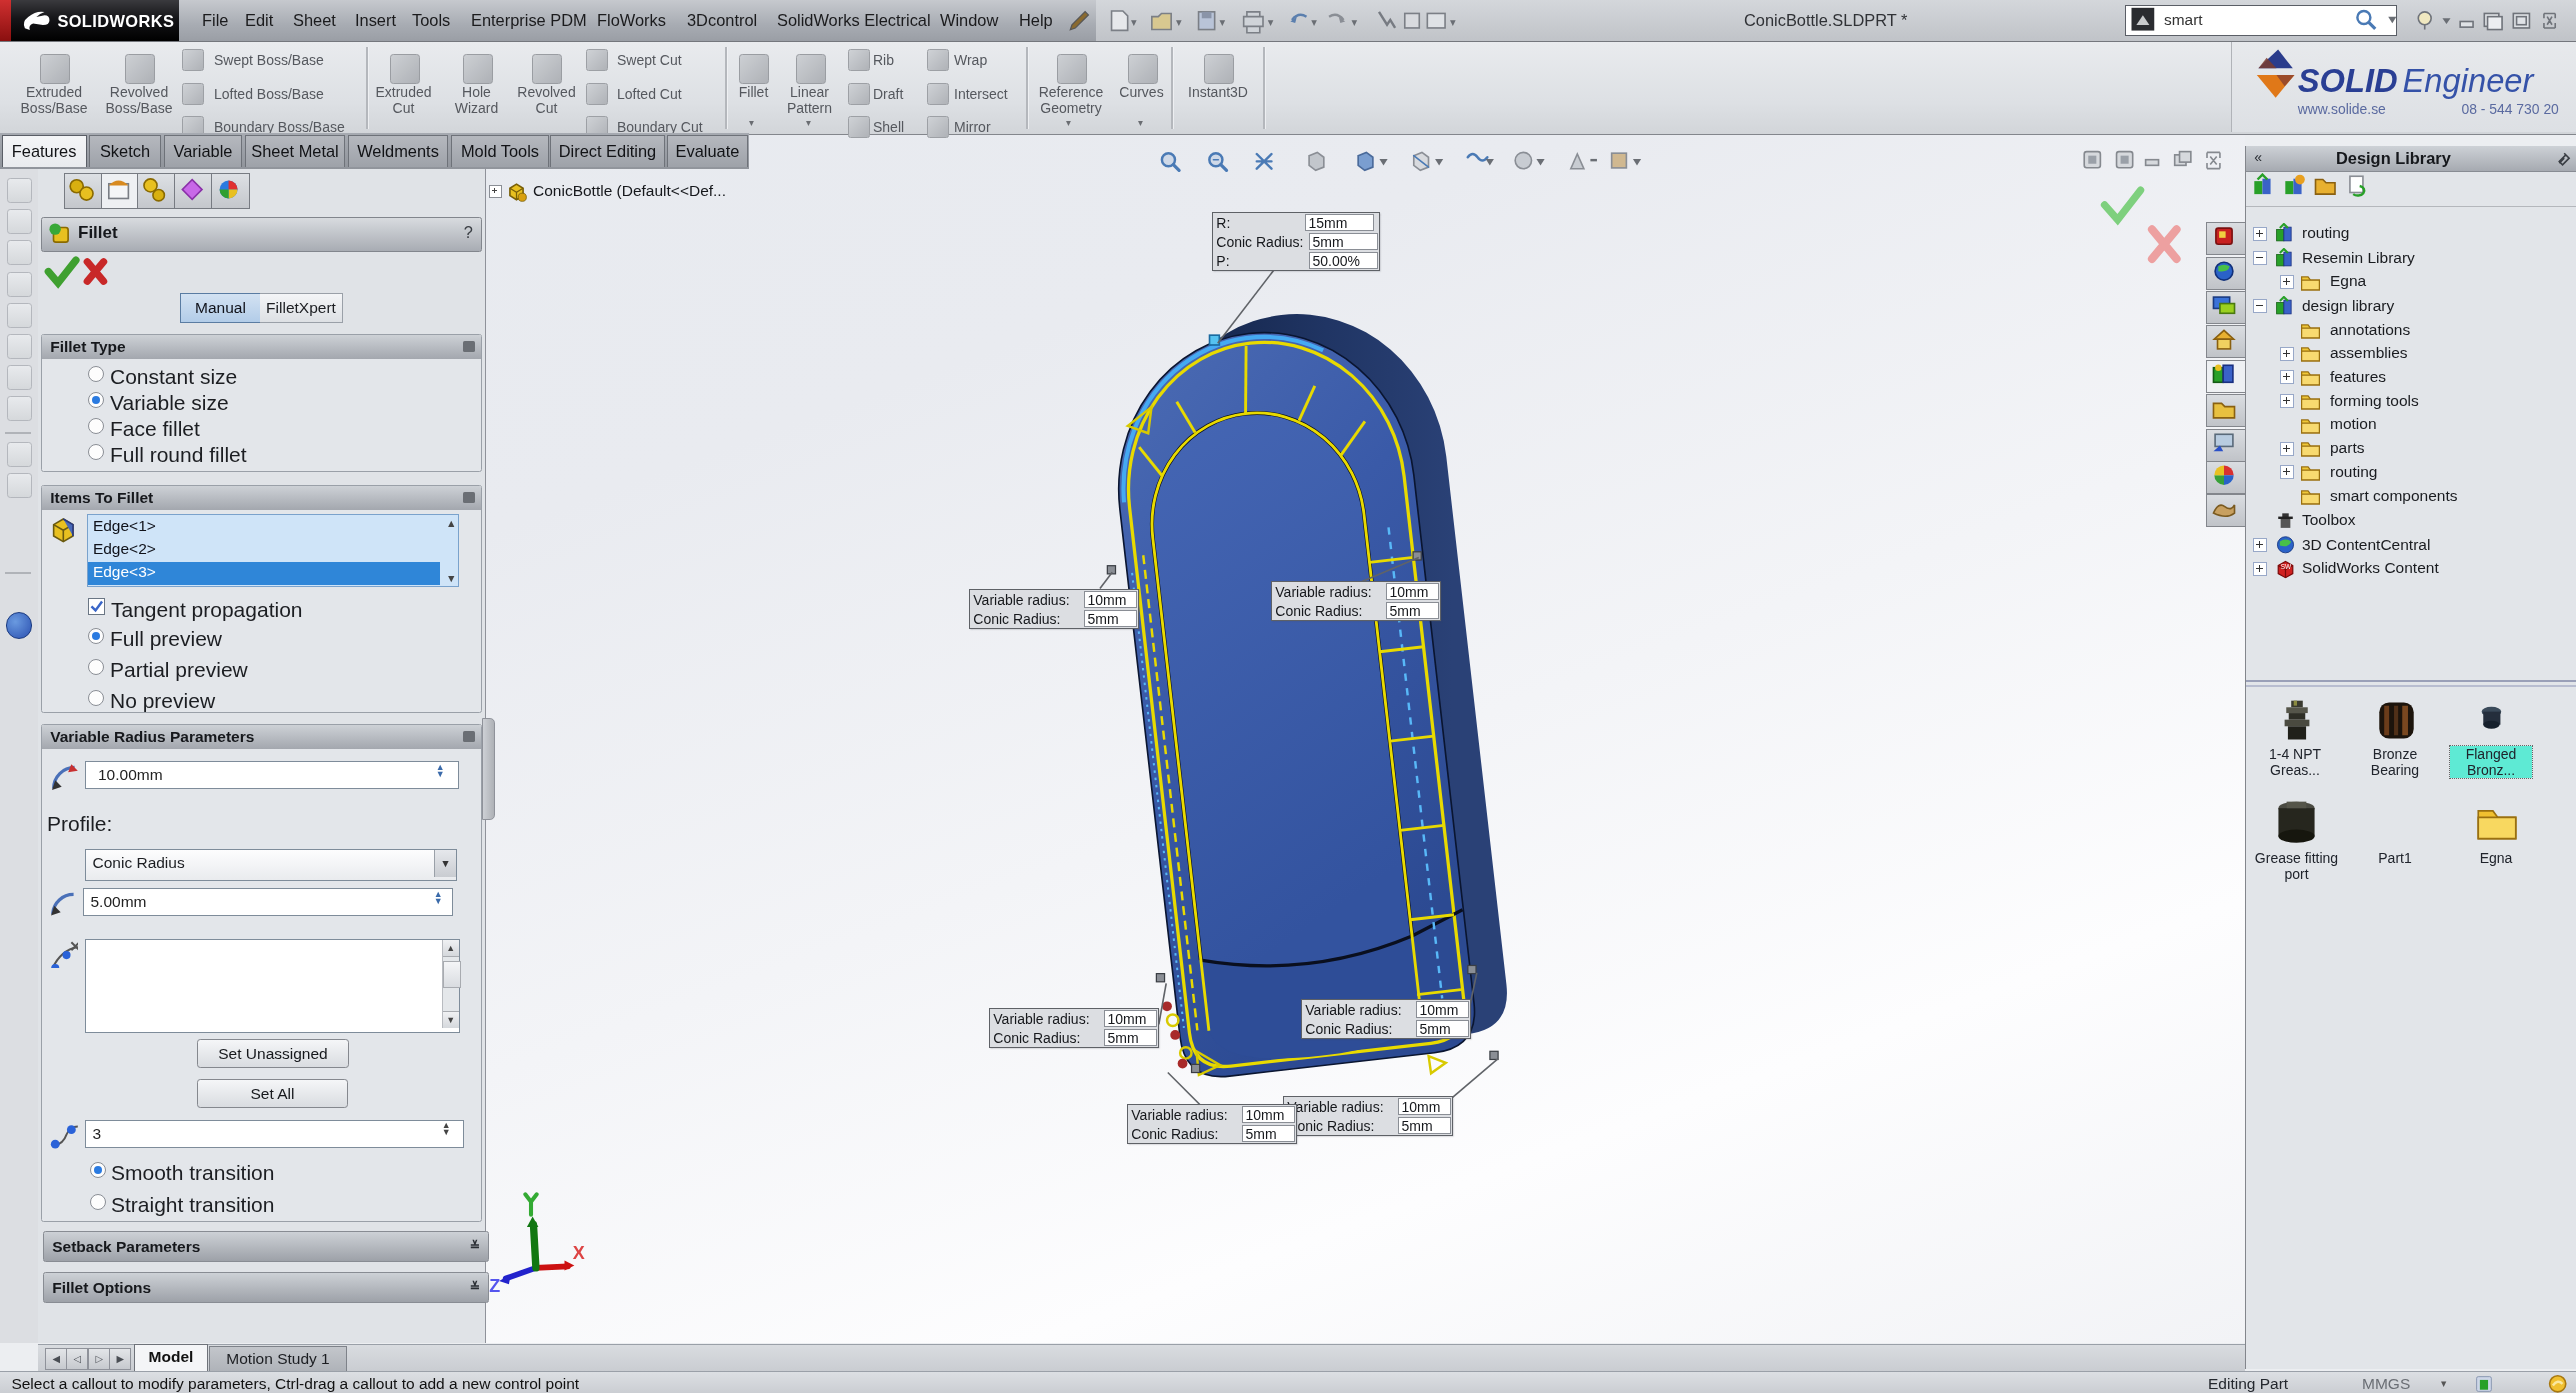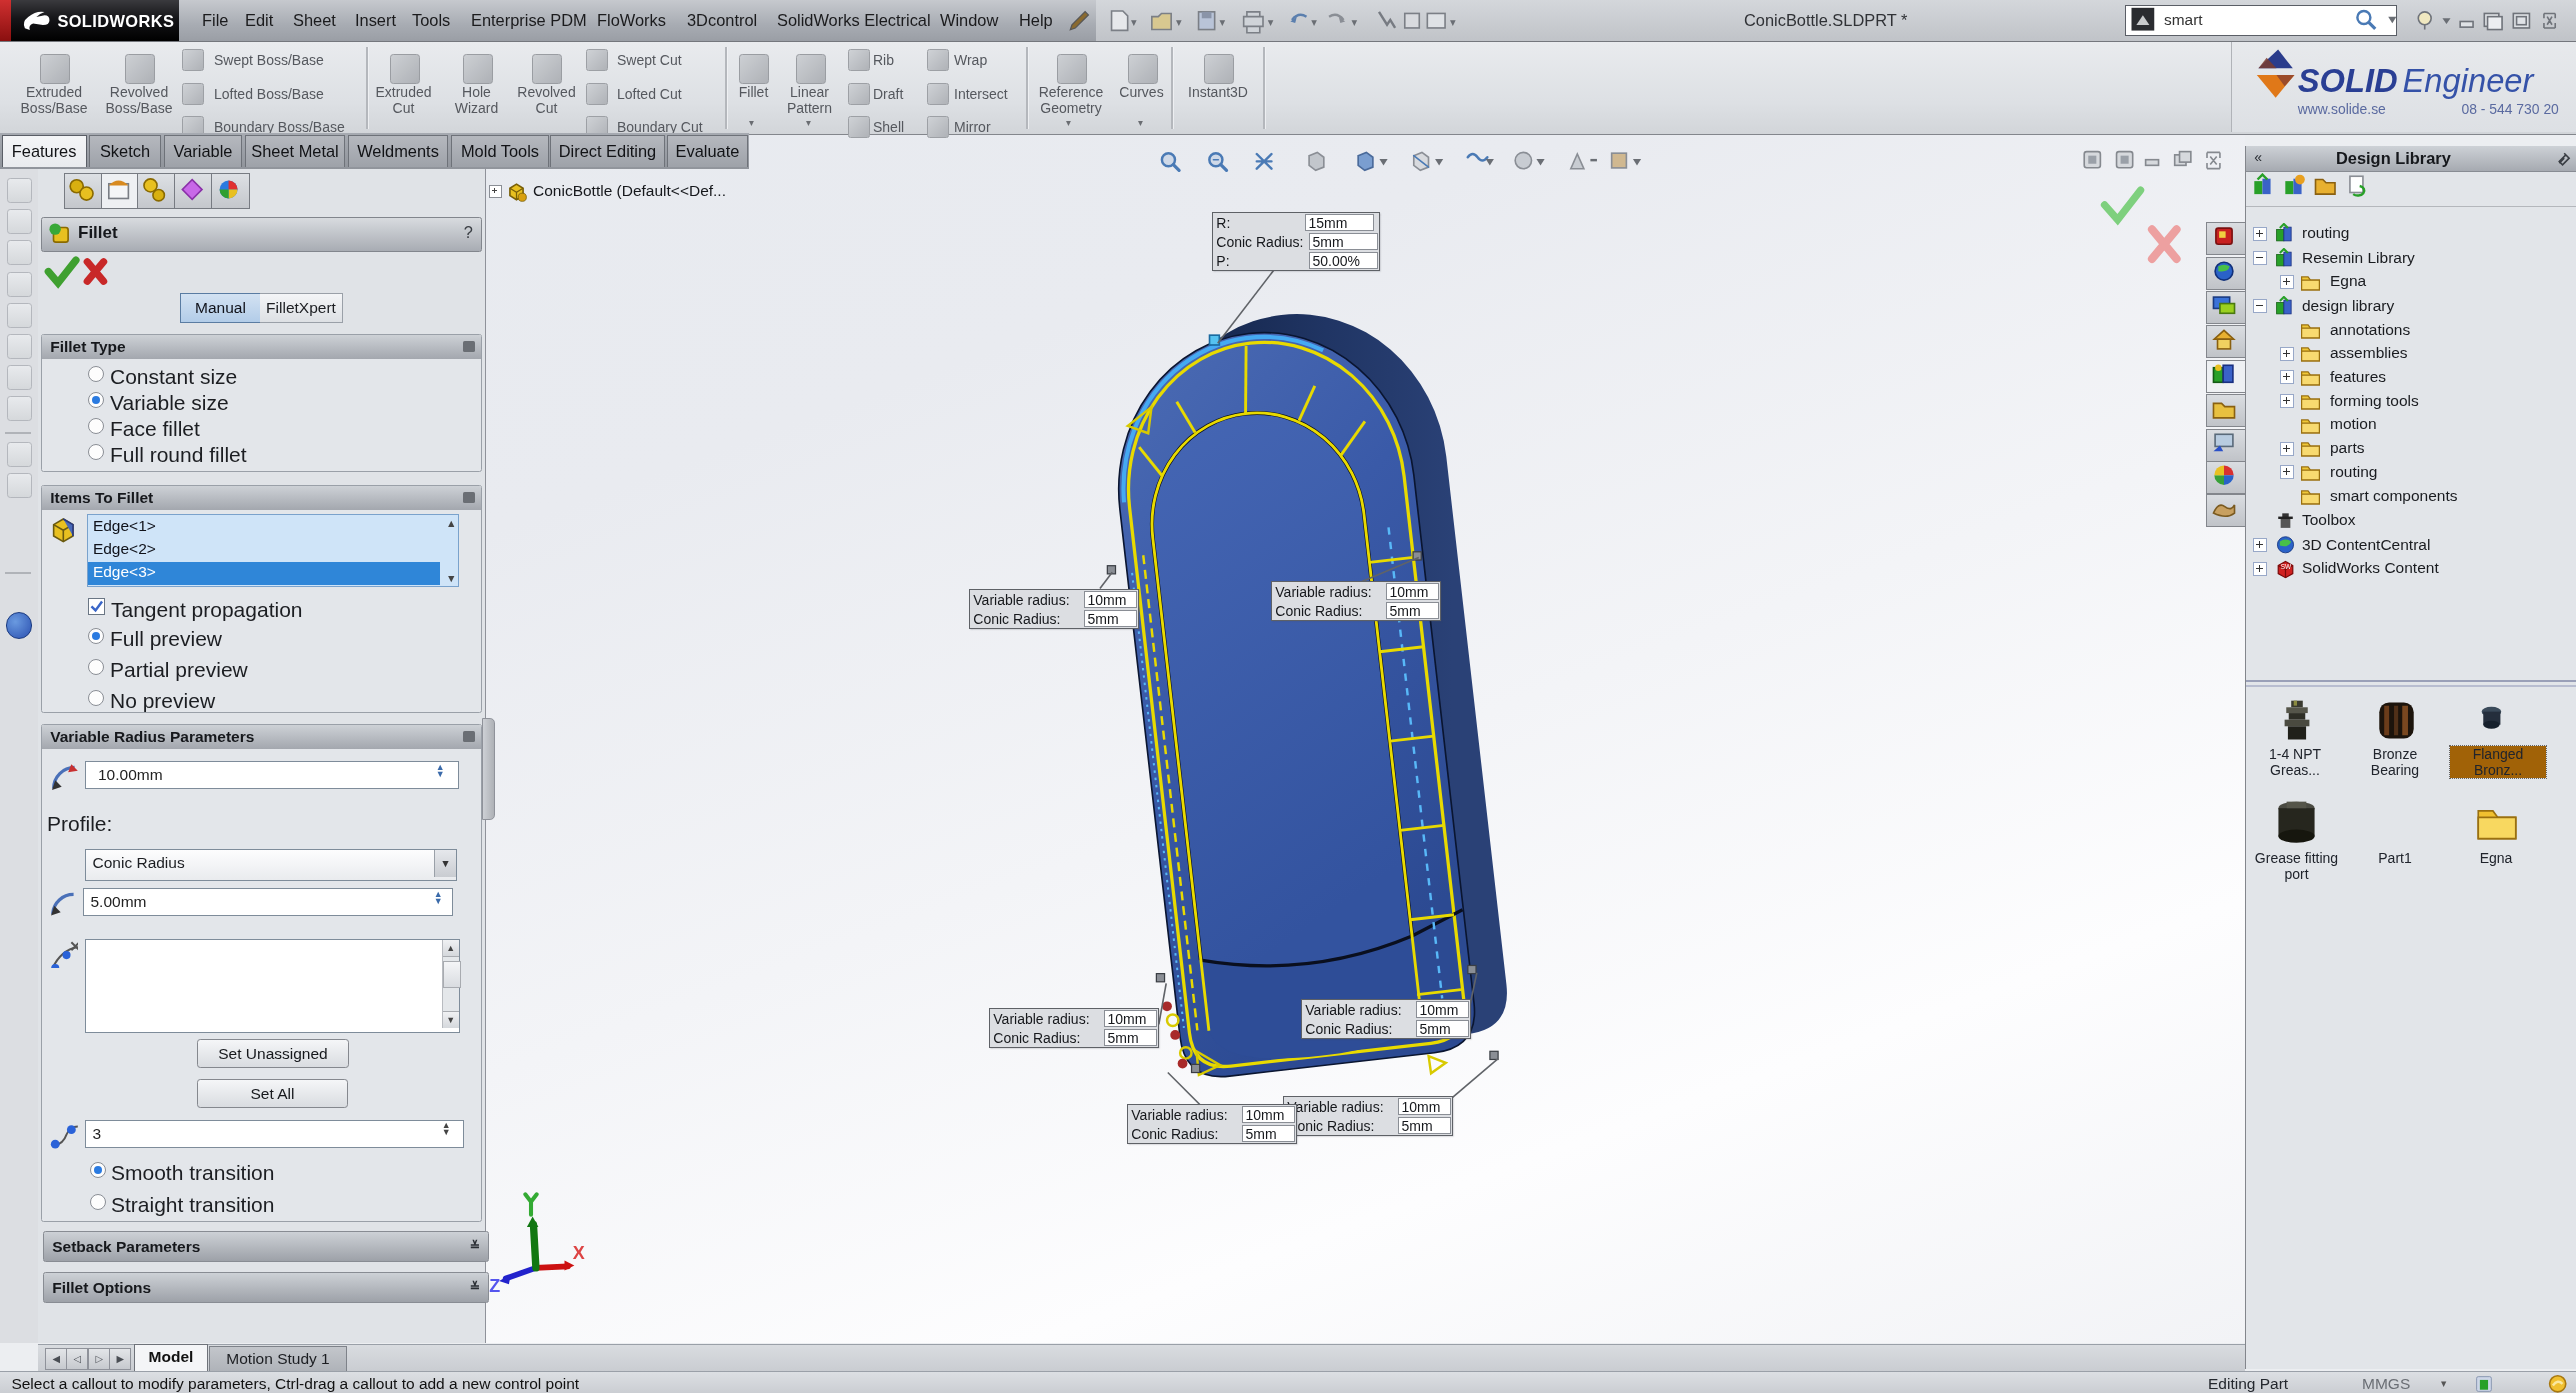--- a/index.html
+++ b/index.html
@@ -749,21 +749,21 @@
     <rect x="22" y="8" width="5" height="36" fill="#503018"></rect>
     <rect x="32" y="8" width="7" height="36" fill="#7a4820"></rect>
   </svg>
 <div class="thlab" style="left:2354px;top:746px;width:82px">Bronze
 Bearing</div>
 <svg class="a" style="left:2480px;top:705px" width="24.5" height="28" viewBox="0 0 30 34">
     <ellipse cx="14" cy="8" rx="12" ry="6" fill="#3a4a5a"></ellipse>
     <rect x="4" y="8" width="21" height="16" fill="#242e3c"></rect>
     <ellipse cx="14" cy="24" rx="10" ry="5" fill="#16202c"></ellipse>
   </svg>
-<div class="thlab" style="left:2450px;top:746px;width:96px;background:#a16207;outline:0.8px dotted #666">Flanged
+<div class="thlab" style="left:2450px;top:746px;width:82px;background:#5eead4;outline:0.8px dotted #666">Flanged
 Bronz...</div>
 <svg class="a" style="left:2275px;top:800px" width="43" height="46" viewBox="0 0 52 56">
     <ellipse cx="26" cy="10" rx="22" ry="8" fill="#4a4a42"></ellipse>
     <rect x="4" y="10" width="44" height="34" fill="#26261e"></rect>
     <ellipse cx="26" cy="44" rx="22" ry="8" fill="#16160e"></ellipse>
     <rect x="14" y="2" width="24" height="8" fill="#55554a"></rect>
   </svg>
 <div class="thlab" style="left:2254px;top:850px;width:85px">Grease fitting
 port</div>
 <div class="thlab" style="left:2354px;top:850px;width:82px">Part1</div>

